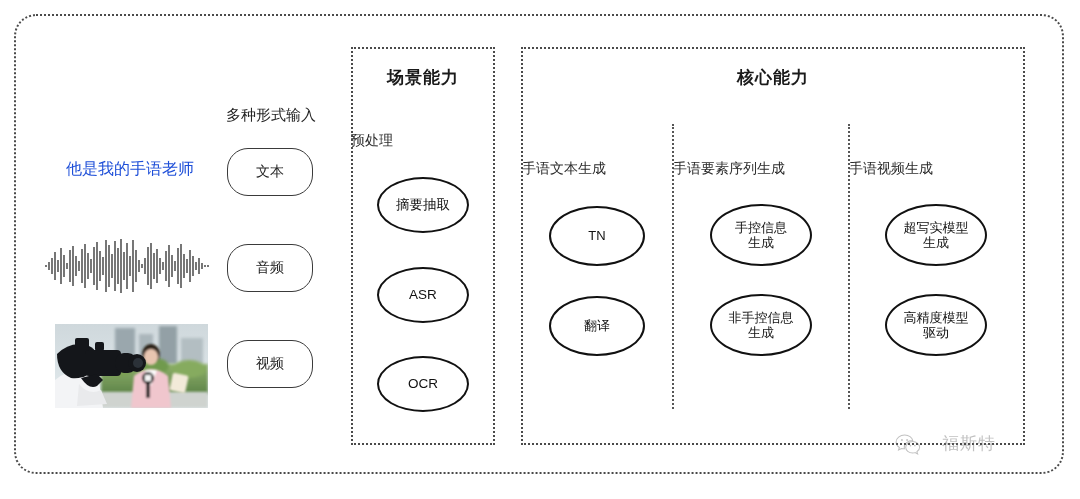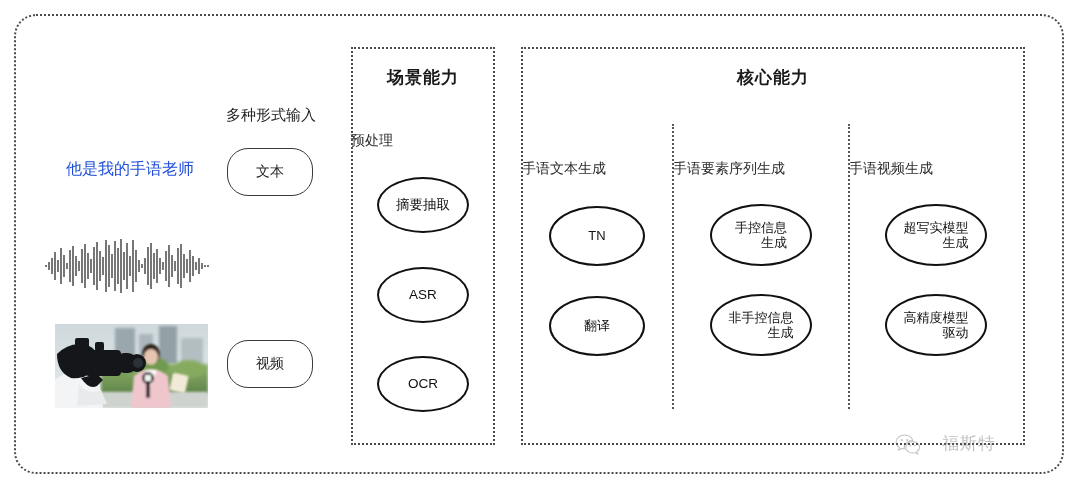--- a/index.html
+++ b/index.html
@@ -143,21 +143,21 @@
 
   
   .node {
     position: absolute;
     border: 2.4px solid #111111;
     border-radius: 50%;
     background: #ffffff;
     display: flex;
     align-items: center;
     justify-content: center;
-    text-align: right;
+    text-align: center;
     box-sizing: border-box;
     line-height: 1.18;
     color: #111111;
   }
   .node-scene {
     width: 92px;
     height: 56px;
     font-size: 13.5px;
   }
   .node-core {
@@ -270,20 +270,21 @@
         <line x1="149" y1="18" x2="149" y2="38"></line>
         <line x1="152" y1="24" x2="152" y2="32"></line>
         <line x1="155" y1="20" x2="155" y2="36"></line>
         <line x1="158" y1="25" x2="158" y2="31"></line>
         <line x1="161" y1="27" x2="161" y2="29"></line>
         <line x1="164" y1="27" x2="164" y2="29"></line>
       </g>
     </svg>
   </div>
 
+  <div class="modality-box mb-audio">音频</div>
 
   <div class="video-thumb">
     <svg width="153" height="84" viewBox="0 0 153 84" xmlns="http://www.w3.org/2000/svg">
       <defs>
         <linearGradient id="skyg" x1="0" y1="0" x2="0" y2="1">
           <stop offset="0%" stop-color="#cfd8dc"></stop>
           <stop offset="100%" stop-color="#e4ecef"></stop>
         </linearGradient>
         <linearGradient id="hedge" x1="0" y1="0" x2="0" y2="1">
           <stop offset="0%" stop-color="#8fb06a"></stop>

